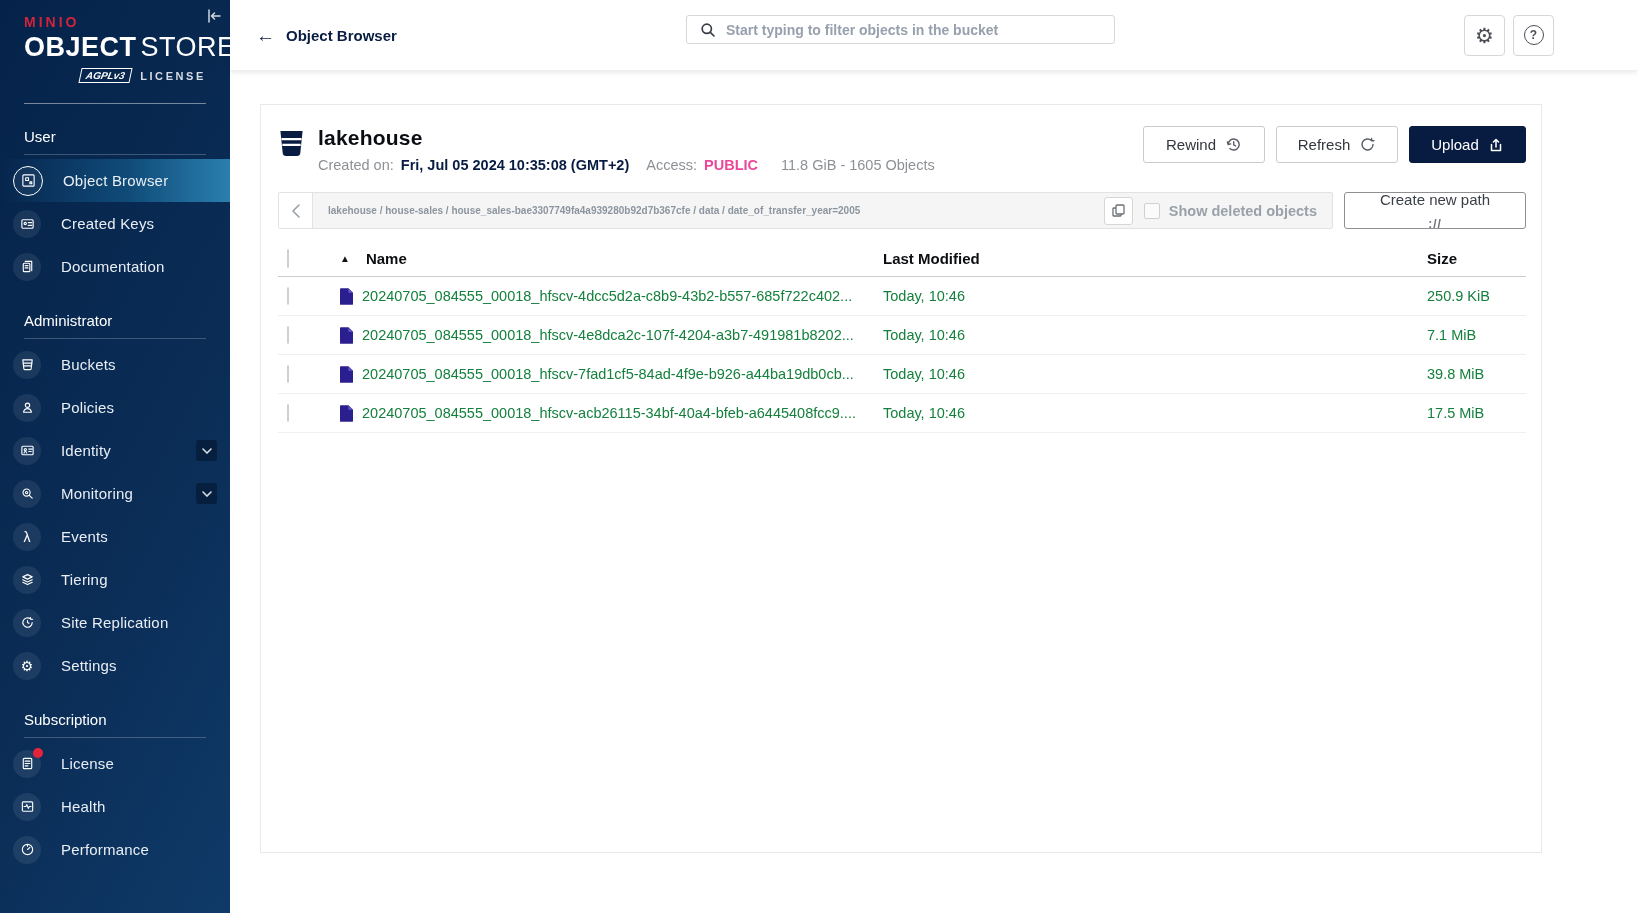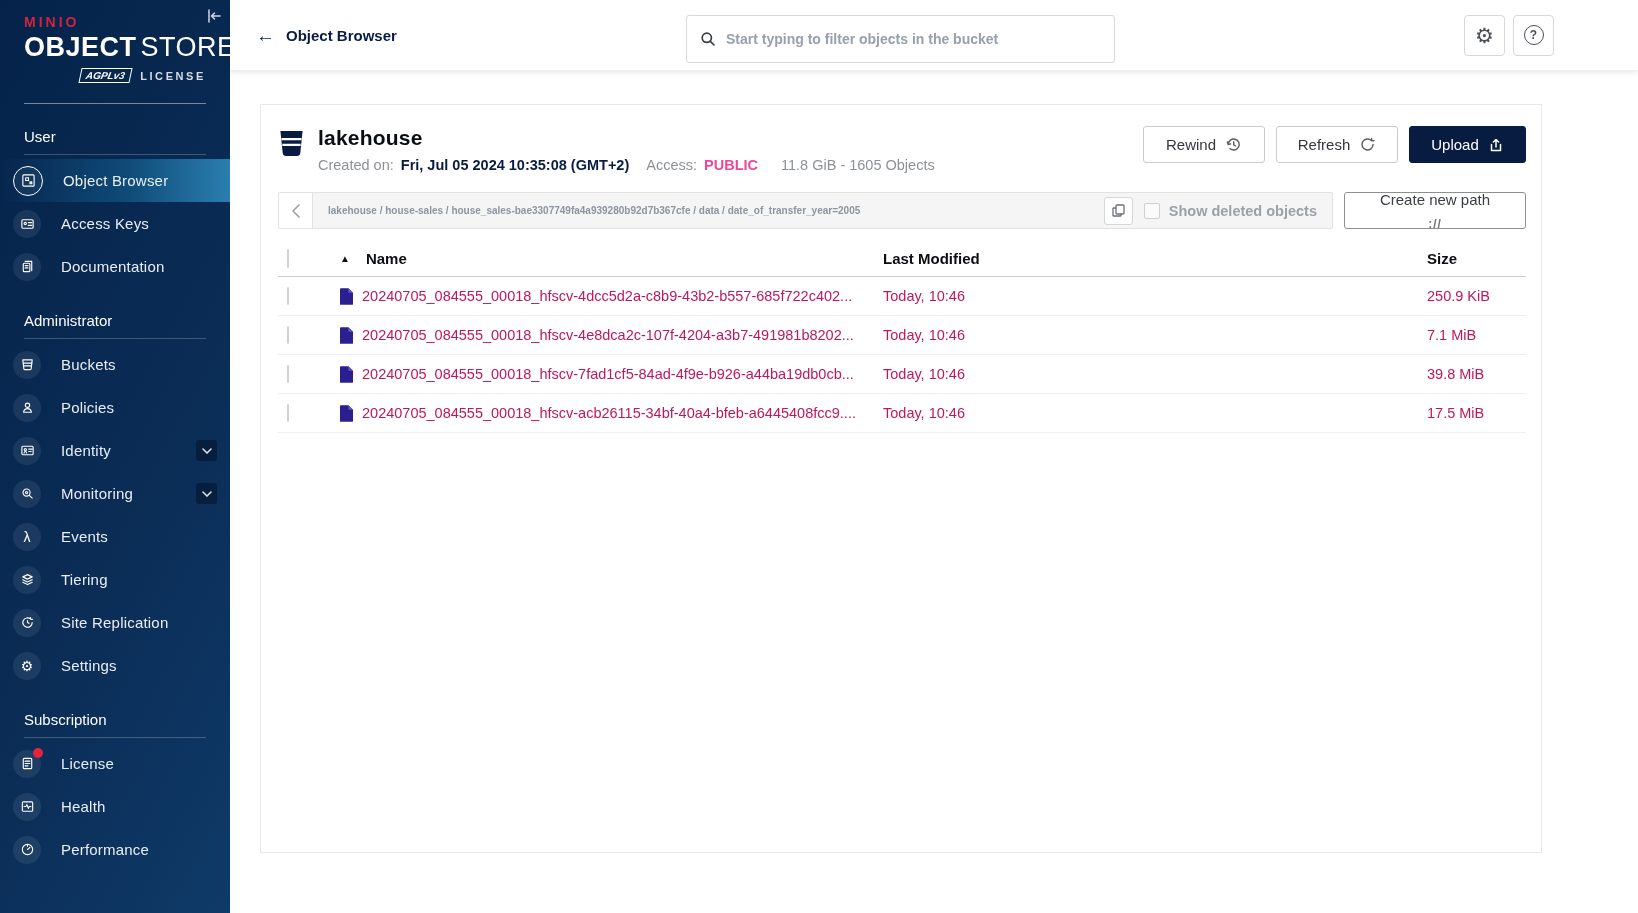--- a/index.html
+++ b/index.html
@@ -37,21 +37,21 @@
   .chev-box svg { stroke:#d6dde5; fill:none; stroke-width:1.6; stroke-linecap:round; }
   .red-dot { position:absolute; top:-2px; right:-2px; width:10px; height:10px; border-radius:50%; background:#e5233d; }
 
   
   .main { flex:1; position:relative; }
   .topbar { position:relative; height:70px; background:#fff; box-shadow:0 2px 6px rgba(0,0,0,.10);
     display:flex; align-items:center; padding:0 84px 0 26px; z-index:3; }
   .back { display:flex; align-items:center; gap:11px; color:#081c42; cursor:pointer; }
   .back .arr { font-size:19px; line-height:1; }
   .back .ttl { font-size:15px; font-weight:700; }
-  .searchbox { position:absolute; left:456px; top:15px; width:429px; height:48px; border:1px solid #d8d8d8;
+  .searchbox { position:absolute; left:456px; top:15px; width:429px; height:29px; border:1px solid #d8d8d8;
     border-radius:3px; display:flex; align-items:center; padding:12px 13px; gap:10px; background:#fff; }
   .searchbox svg { stroke:#3a3f47; fill:none; stroke-width:1.7; stroke-linecap:round; flex:0 0 16px; }
   .searchbox input { border:none; outline:none; flex:1; font-size:14px; font-weight:600; color:#2d3440;
     font-family:"Liberation Sans","DejaVu Sans",sans-serif; }
   .searchbox input::placeholder { color:#97a0ad; font-weight:600; }
   .topbtns { margin-left:auto; display:flex; gap:8px; }
   .iconbtn { width:41px; height:41px; border:1px solid #d7d7d7; border-radius:4px; background:#fff;
     display:flex; align-items:center; justify-content:center; color:#4b4f55; cursor:pointer; }
   .iconbtn .gear { font-size:21px; line-height:1; }
   .helpcirc { width:20px; height:20px; border:1.7px solid #4b4f55; border-radius:50%; display:flex;
@@ -87,21 +87,21 @@
   .cbx { width:16px; height:16px; border:1px solid #cdd1d5; border-radius:2px; background:#fbfbfc; flex:0 0 16px; cursor:pointer; }
   .show-del { display:flex; align-items:center; gap:9px; margin-right:15px; }
   .show-del .lbl { font-size:14.5px; font-weight:700; color:#9aa1a8; }
   .create-btn { width:182px; height:37px; background:#fff; border:1px solid #8f8f8f; border-radius:3px;
     color:#3a3e45; font-size:15px; display:flex; align-items:center; justify-content:center; gap:9px; cursor:pointer;flex-direction:column; }
   .create-btn .pathglyph { font-size:12px; color:#6f747a; font-weight:700; letter-spacing:1px; }
 
   .tablewrap { margin:2px 15px 0 17px; }
   .trow { display:grid; grid-template-columns:62px 1fr 544px 99px; align-items:center; }
   .thead { height:36px; border-bottom:1px solid #cccccc; font-size:15px; font-weight:700; color:#0c0e12; }
-  .tr { height:39px; border-bottom:1px solid #efefef; font-size:14.5px; color:#be185d; }
+  .tr { height:39px; border-bottom:1px solid #efefef; font-size:14.5px; color:#15803d; }
   .cell-cb { padding-left:9px; }
   .cell-name { display:flex; align-items:center; gap:9px; white-space:nowrap; overflow:hidden; }
   .sort { font-size:10px; color:#111; margin-right:7px; }
   .fileico { flex:0 0 13px; display:flex; }
 </style>
 </head>
 <body>
 
 <div class="app">
 
@@ -139,21 +139,21 @@
       </div>
 
       <div class="nav-item">
         <span class="nav-ico">
           <svg width="15" height="15" viewBox="0 0 16 16">
               <rect x="2" y="4" width="12" height="9" rx="1"></rect>
               <circle cx="5.6" cy="8" r="1.2"></circle>
               <path d="M8.8 7h3.7M8.8 10h3.7"></path>
             </svg>
         </span>
-        <span class="nav-label">Access Keys</span>
+        <span class="nav-label">Created Keys</span>
       </div>
 
       <div class="nav-item">
         <span class="nav-ico">
           <svg width="15" height="15" viewBox="0 0 16 16">
               <path d="M5.5 2.5h7v10"></path>
               <rect x="3.5" y="4.5" width="7" height="9" rx="1"></rect>
               <path d="M5.5 7h3M5.5 9.5h3"></path>
             </svg>
         </span>

